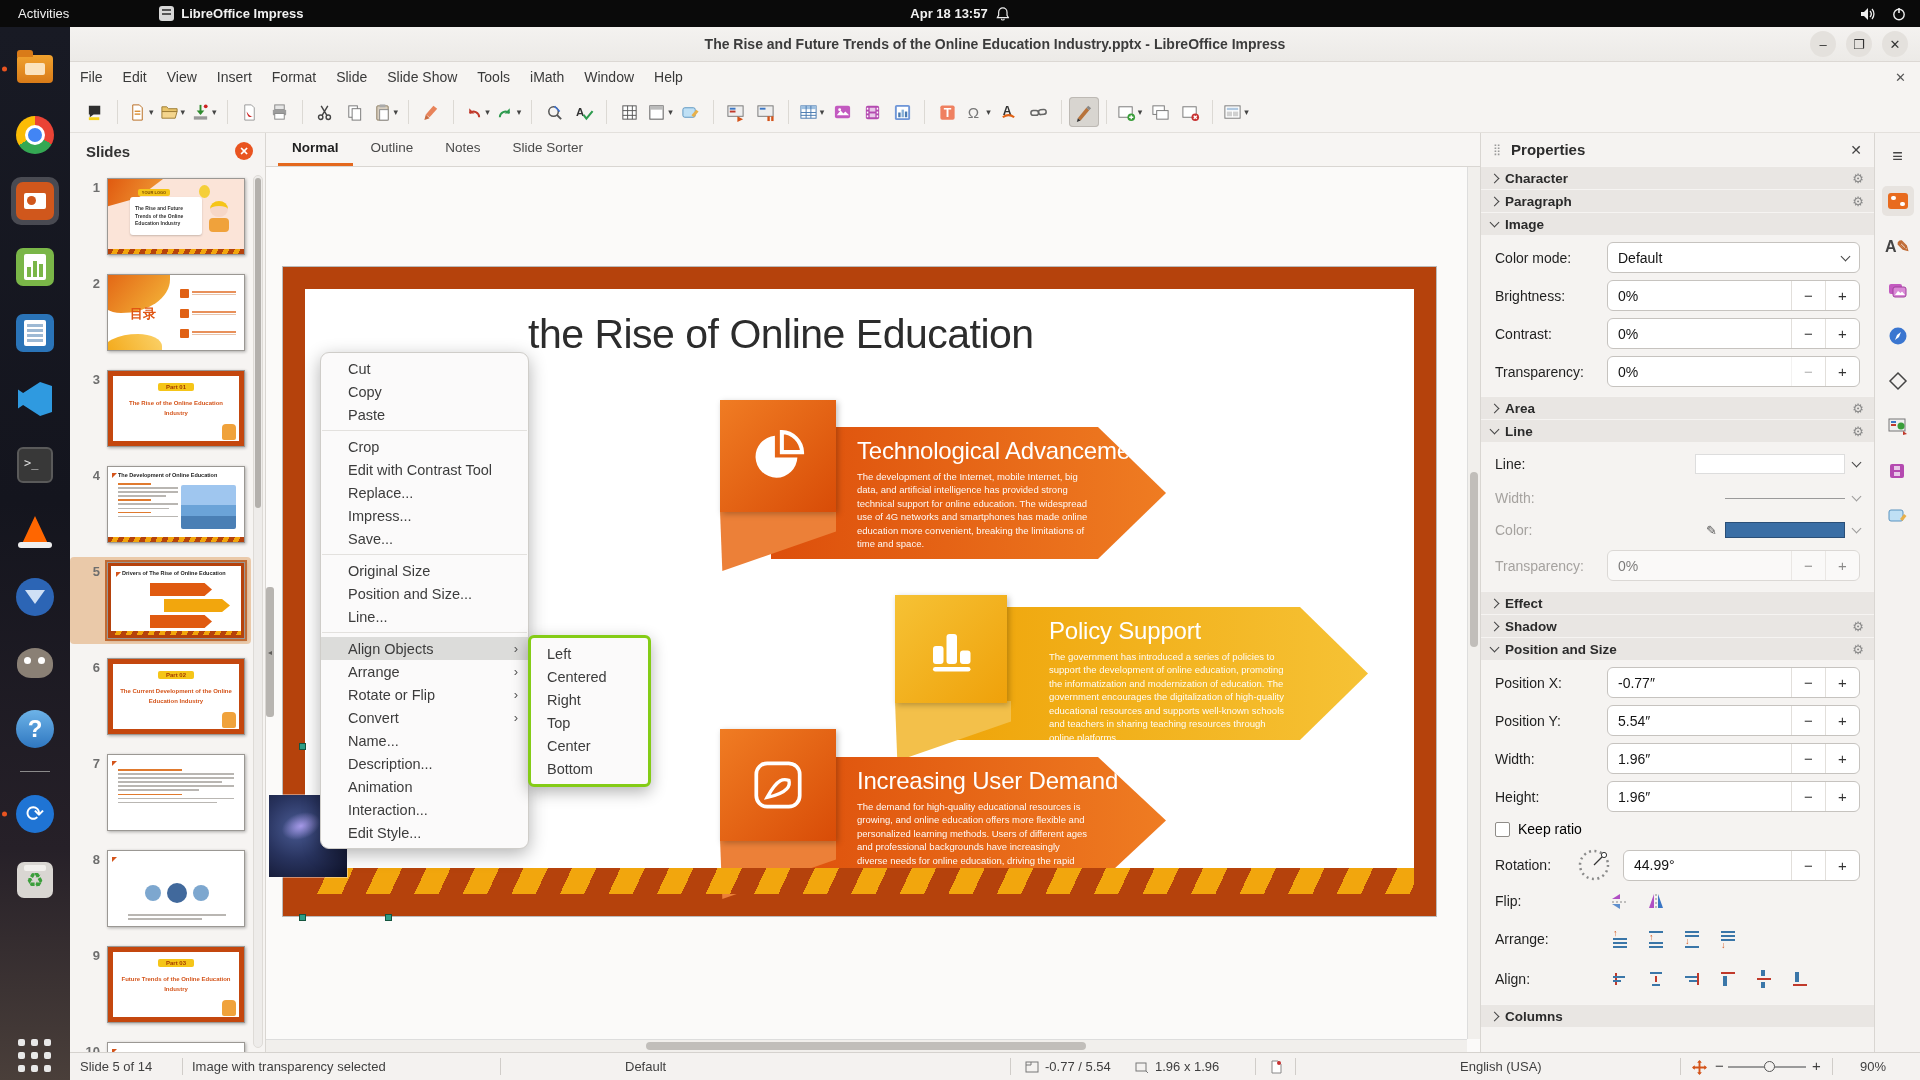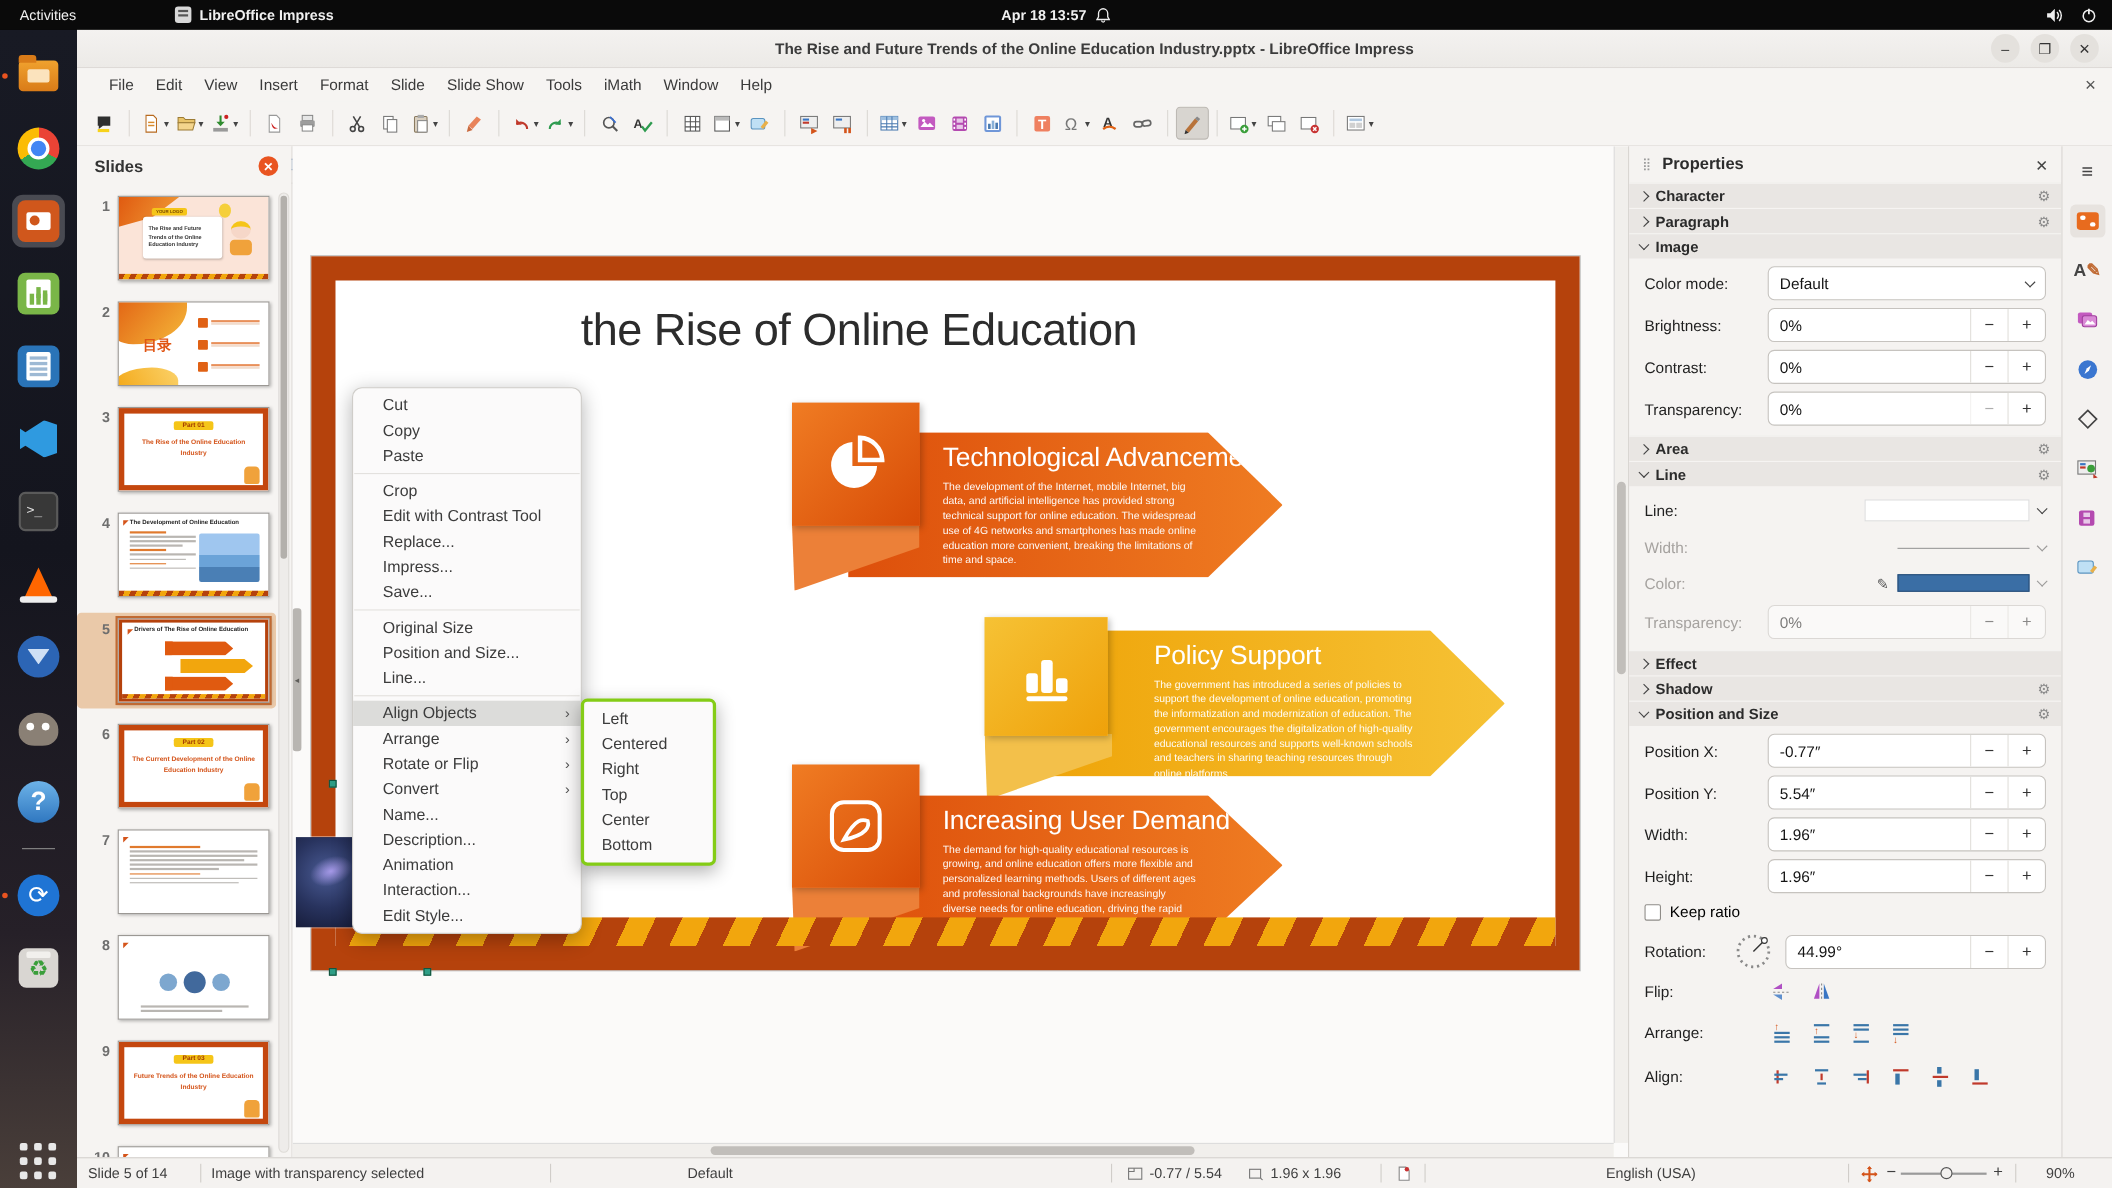--- a/index.html
+++ b/index.html
@@ -50,21 +50,21 @@
   .ic-trash::before{content:"";position:absolute;top:3px;left:7px;right:7px;height:6px;background:#f2f0ed;border-radius:2px}
   .ic-showapps{width:34px;height:34px;display:grid;grid-template-columns:repeat(3,1fr);gap:5px}
   .ic-showapps i{width:7px;height:7px;border-radius:2px;background:#e8e8e8}
 
   
   #window{position:absolute;left:70px;top:27px;width:1850px;height:1053px;background:#f6f4f2;z-index:10}
   #titlebar{height:35px;background:linear-gradient(#f4f2f0,#eceae7);display:flex;align-items:center;justify-content:center;position:relative;border-bottom:1px solid #dcd8d4}
   #titlebar .title{font-size:14px;font-weight:bold;color:#3c3c3c}
   #titlebar .controls{position:absolute;right:12px;top:4px;display:flex;gap:10px}
   .wbtn{width:26px;height:26px;border-radius:50%;background:#e4e1dd;display:flex;align-items:center;justify-content:center;font-size:13px;color:#333}
-  #menubar{height:30px;display:flex;align-items:center;padding-left:19px;position:relative;background:#f6f4f2}
+  #menubar{height:30px;display:flex;align-items:center;padding-left:0;position:relative;background:#f6f4f2}
   #menubar .mitem{padding:4px 10px;font-size:14px;color:#3a3a3a;border-radius:3px}
   #menubar .doc-close{position:absolute;right:14px;font-size:13px;color:#555}
 
   
   #toolbar1{height:41px;display:flex;align-items:center;padding-left:10px;background:#f6f4f2;border-bottom:1px solid #e3e0dc}
   #toolbar2{height:34px;display:flex;align-items:center;padding-left:10px;background:#f6f4f2;border-bottom:1px solid #d9d6d2}
   .tb-btn{height:30px;min-width:30px;border-radius:4px;display:flex;align-items:center;justify-content:center;padding:0 3px;position:relative}
   #toolbar2 .tb-btn{height:26px;min-width:26px}
   .tb-btn.active{background:#d8d5d0;box-shadow:inset 0 0 0 1px #bdb9b4}
   .tb-btn .caret{font-size:9px;color:#444;margin-left:2px}
@@ -896,20 +896,26 @@
               <div class="th-ct-tri"></div>
             </div>
           </li>
         </ul>
       <div class="sp-scroll">
           <div class="sthumb"></div>
         </div>
     </div>
 
     <div id="center">
+      <div id="view-tabs">
+          <span class="vtab active">Normal</span>
+          <span class="vtab">Outline</span>
+          <span class="vtab">Notes</span>
+          <span class="vtab">Slide Sorter</span>
+        </div>
       <div id="canvas">
         <div id="slide">
           <div id="slide-title">the Rise of Online Education</div>
 
           <div class="banner b-orange">
             <div class="ribbon" style="left:466px;top:138px;width:395px;height:132px;position:absolute">
               <h3>Technological Advancement</h3>
               <p>The development of the Internet, mobile Internet, big data, and artificial intelligence has provided strong technical support for online education. The widespread use of 4G networks and smartphones has made online education more convenient, breaking the limitations of time and space.</p>
               <p>The application of emerging technologies such as virtual reality (VR) and augmented reality (AR) has brought more immersive learning experiences to online education. The combination of education and technology has continuously improved the quality and efficiency of learning.</p>
             </div>
@@ -1230,20 +1236,24 @@
             </span>
           </span>
         <span class="iconbtn">
             <span class="abar">
               <i style="width:4px;height:10px;margin-left:2px"></i>
               <i class="red" style="width:14px;height:2px"></i>
             </span>
           </span>
         </div>
 
+      <div class="band" style="margin-top:12px">
+          <span class="chev"></span>
+          <span class="bl">Columns</span>
+        </div>
     </div>
 
     <div id="tabstrip">
         <div class="strip-btn">
           <span style="font-size:18px;color:#444">≡</span>
         </div>
         <div class="strip-btn active">
           <span class="strip-glyph-props"></span>
         </div>
         <div class="strip-btn">

